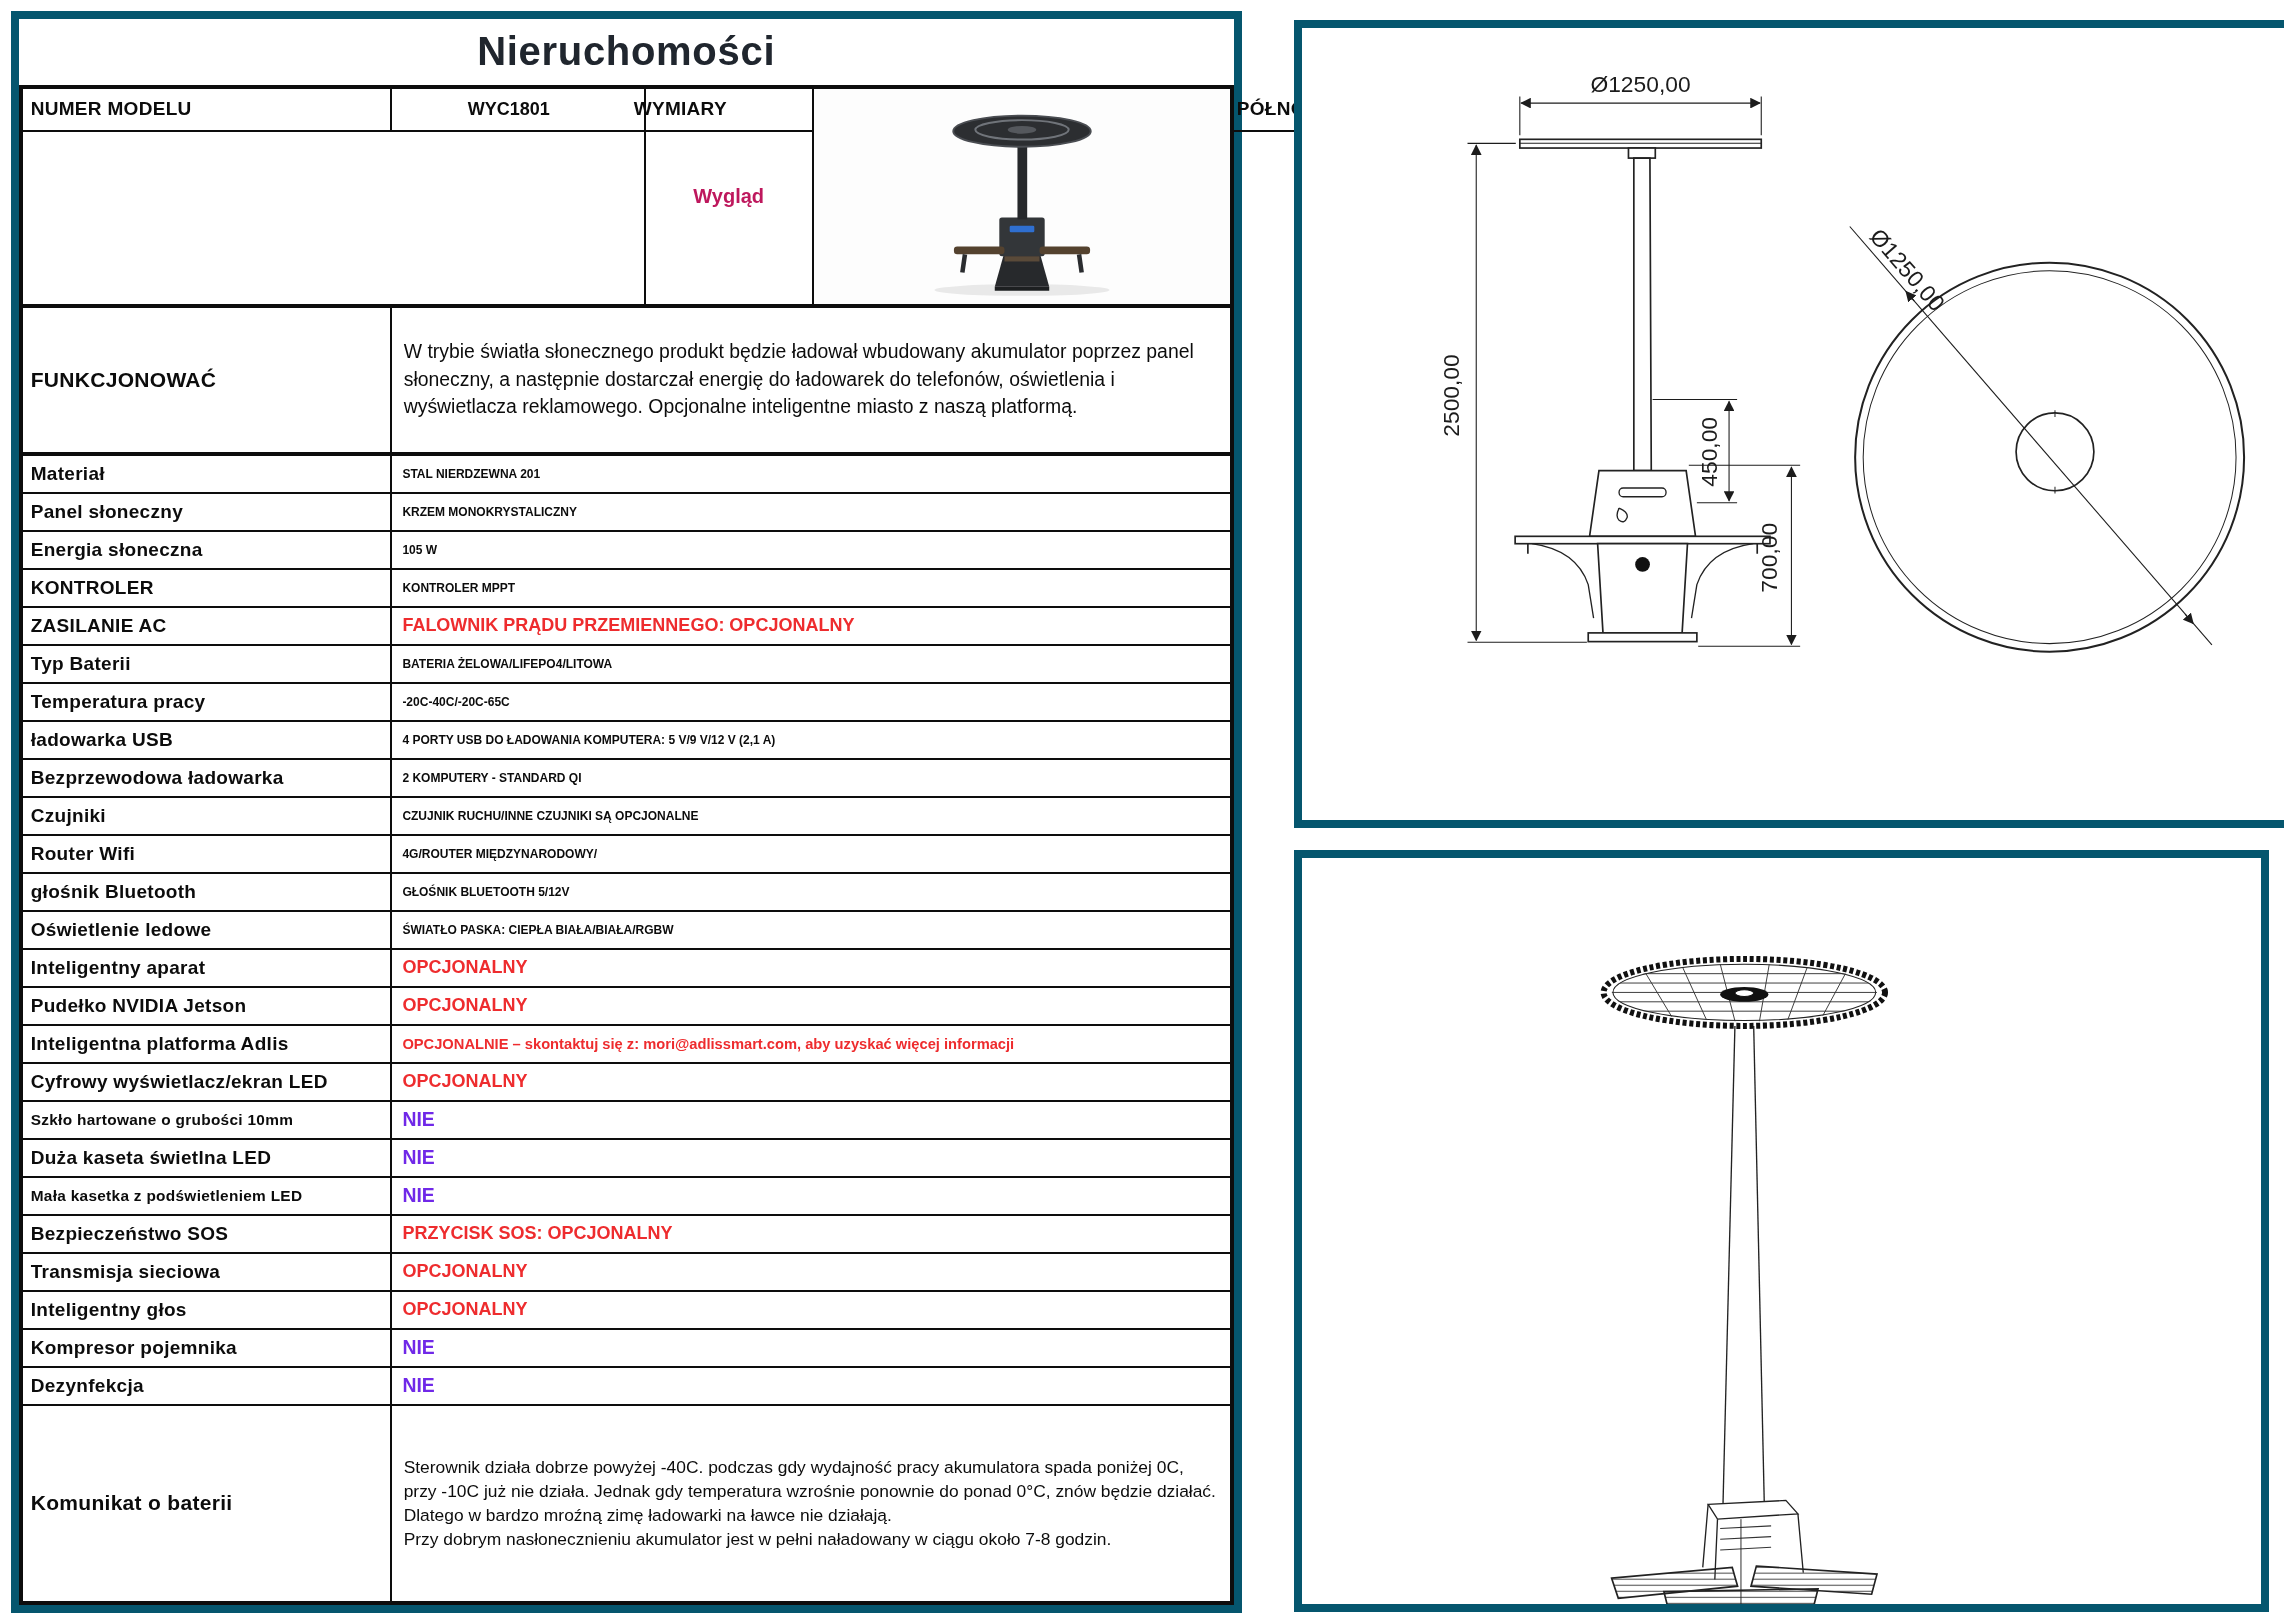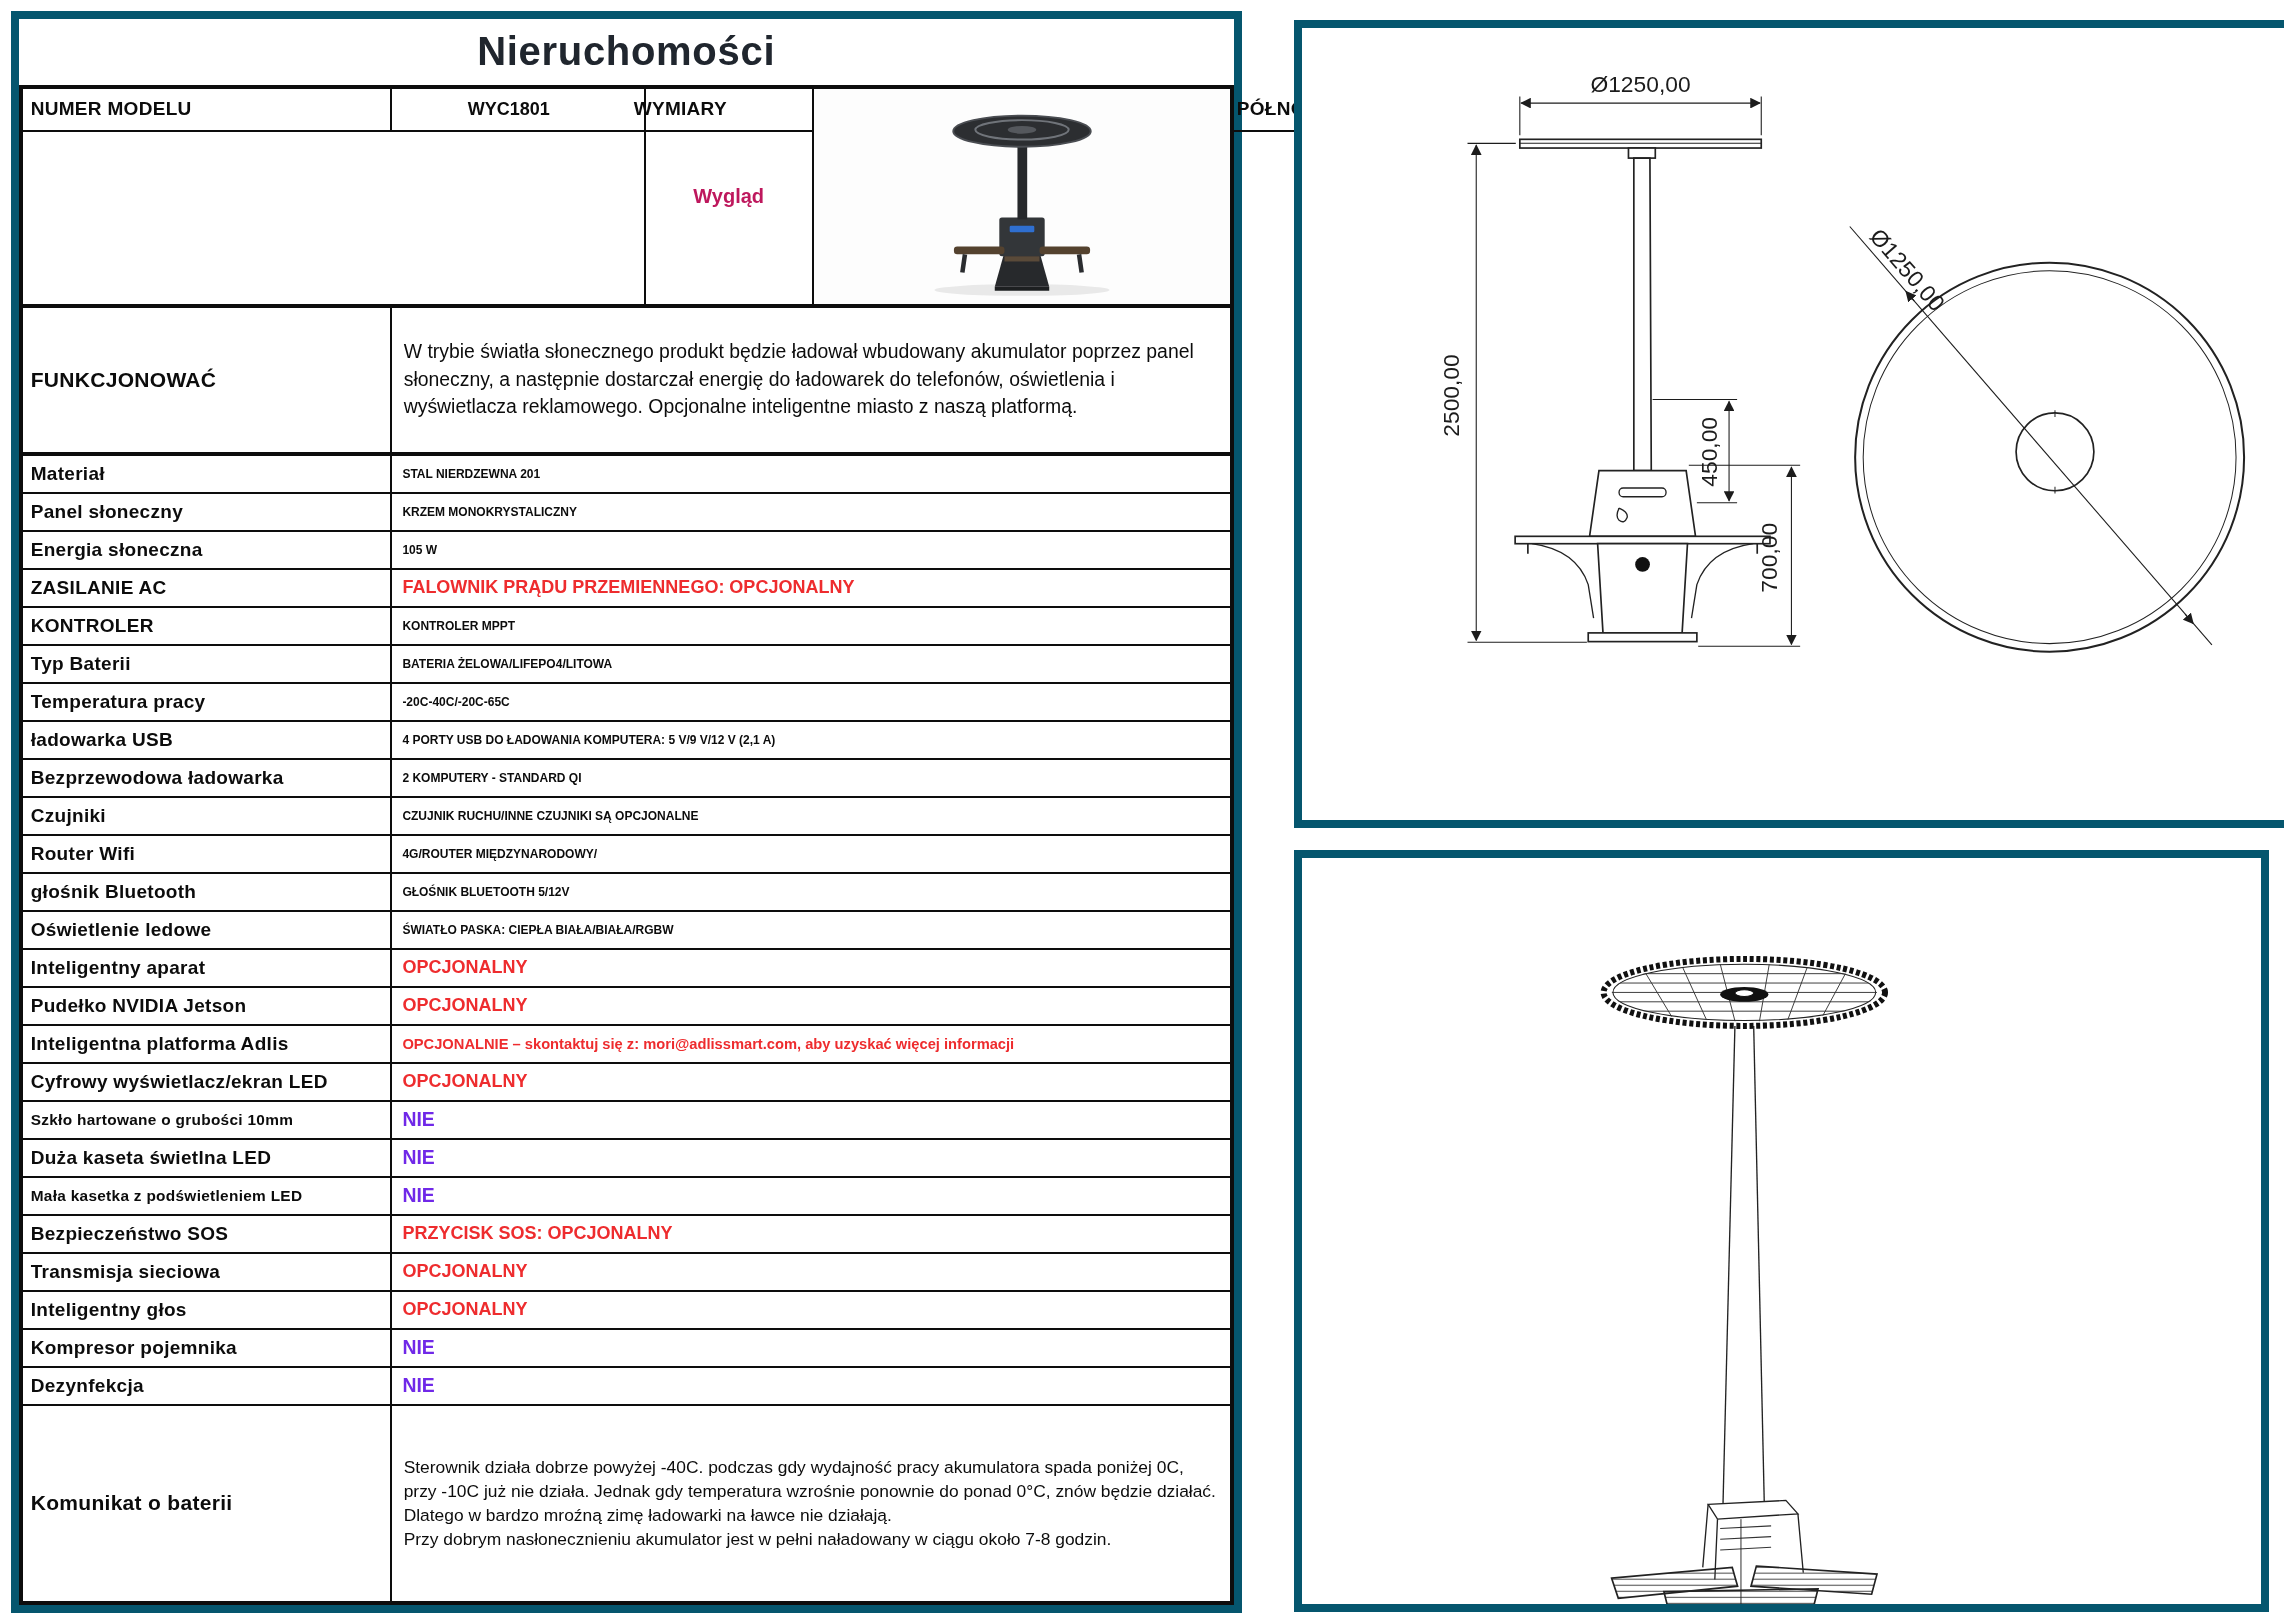--- a/index.html
+++ b/index.html
@@ -125,28 +125,28 @@
   <div class="row v-black">
     <div class="cell label">Panel słoneczny</div>
     <div class="cell value">KRZEM MONOKRYSTALICZNY</div>
   </div>
 
   <div class="row v-black">
     <div class="cell label">Energia słoneczna</div>
     <div class="cell value">105 W</div>
   </div>
 
+  <div class="row v-black">
+    <div class="cell label">KONTROLER</div>
+    <div class="cell value">KONTROLER MPPT</div>
+  </div>
+
   <div class="row v-red">
     <div class="cell label">ZASILANIE AC</div>
     <div class="cell value">FALOWNIK PRĄDU PRZEMIENNEGO: OPCJONALNY</div>
-  </div>
-
-  <div class="row v-black">
-    <div class="cell label">KONTROLER</div>
-    <div class="cell value">KONTROLER MPPT</div>
   </div>
 
   <div class="row v-black">
     <div class="cell label">Typ Baterii</div>
     <div class="cell value">BATERIA ŻELOWA/LIFEPO4/LITOWA</div>
   </div>
 
   <div class="row v-black">
     <div class="cell label">Temperatura pracy</div>
     <div class="cell value">-20C-40C/-20C-65C</div>

